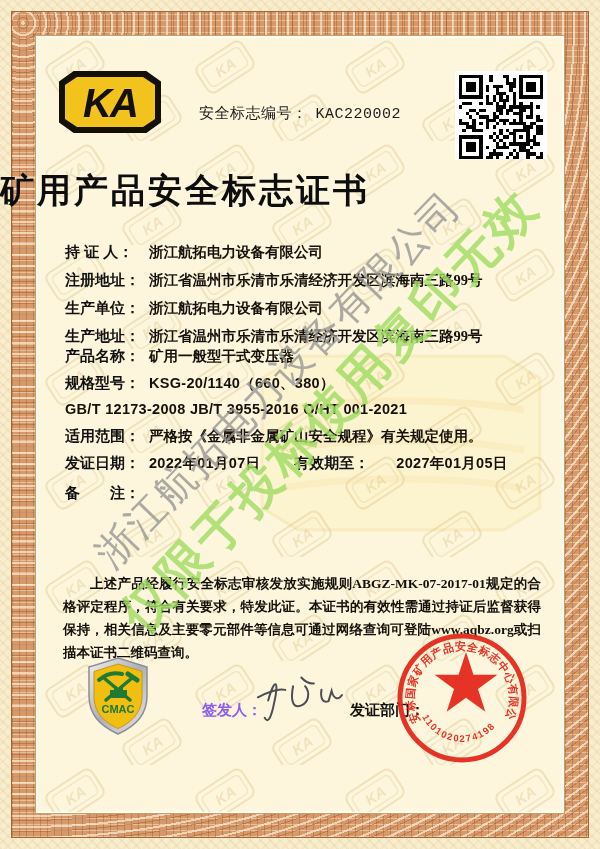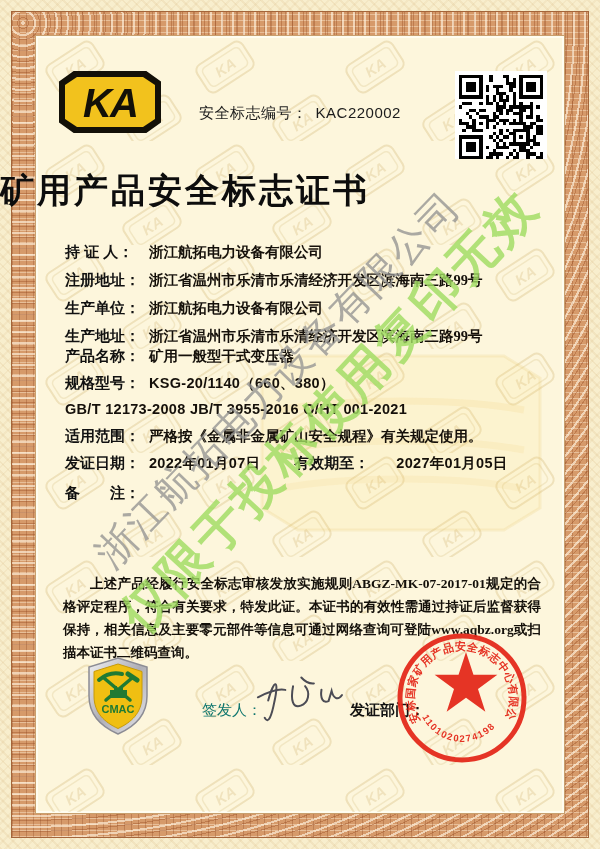--- a/index.html
+++ b/index.html
@@ -17,39 +17,39 @@
       repeating-linear-gradient(0deg, rgba(255,236,210,.45) 0 1px, transparent 1px 6px);}
   .body-panel{position:absolute;inset:35px;background:#fdf6dc;border:1px solid #c8a06e;
     box-shadow:inset 0 0 0 2px #fffdf0;}
   .deco{position:absolute;pointer-events:none;}
   .layer-tiles{inset:37px;z-index:1;}
   .layer-center{left:258px;top:350px;z-index:1;opacity:.5;}
   .content{position:absolute;inset:0;z-index:5;}
   
   .ka-logo{position:absolute;left:58px;top:70px;width:104px;height:64px;}
   .cert-no{position:absolute;left:0;right:0;top:104px;text-align:center;
-    font-family:Liberation Sans, sans-serif;font-size:15px;color:#1c1c1c;letter-spacing:.5px;}
+    font-family:Liberation Mono, monospace;font-size:15px;color:#1c1c1c;letter-spacing:.5px;}
   .qr-wrap{position:absolute;left:455px;top:71px;width:92px;height:88px;background:#fff;}
   .qr-wrap svg{position:absolute;left:4px;top:4px;}
   .title{position:absolute;left:0;right:0;top:168px;text-align:left;
     font-family:"Liberation Serif", serif;font-weight:900;font-size:34px;color:#0d0d0d;letter-spacing:3px;}
   
   .row{position:absolute;left:65px;display:flex;align-items:center;white-space:nowrap;}
   .flabel{flex:none;width:84px;font-weight:700;font-size:15px;color:#111;}
   .flabel.wide{width:auto;margin-right:9px;}
   .fvalue{font-family:"Liberation Serif", serif;font-weight:600;font-size:14.5px;color:#15100a;}
   .fvalue.num{font-family:"Liberation Sans", sans-serif;font-weight:700;font-size:14.5px;letter-spacing:.3px;}
   .gap1{display:inline-block;width:34px;}
   
   .statement{position:absolute;left:63px;top:572px;width:478px;
     font-family:"Liberation Serif", serif;font-weight:700;font-size:13.5px;line-height:23px;
     color:#14100a;text-indent:2em;text-align:justify;}
   
   .cmac{position:absolute;left:84px;top:656px;}
-  .sign-label{position:absolute;left:202px;top:701px;font-weight:400;font-size:15px;color:#0f766e;}
+  .sign-label{position:absolute;left:202px;top:701px;font-weight:700;font-size:15px;color:#8b5cf6;}
   .dept-label{position:absolute;left:350px;top:701px;font-weight:700;font-size:15px;color:#111;}
   .signature{position:absolute;left:248px;top:668px;transform:rotate(-5deg);}
   .seal{position:absolute;left:392px;top:628px;z-index:6;opacity:.93;}
   .seal-date{position:absolute;left:405px;top:703px;z-index:7;font-weight:700;font-size:14.5px;color:#0c0c0c;letter-spacing:.5px;}
   
   .wm{position:absolute;pointer-events:none;white-space:nowrap;font-family:"Liberation Serif", serif;}
   .wm-gray{z-index:8;left:8px;top:352px;width:540px;text-align:center;
     transform:rotate(-46deg);font-size:40px;letter-spacing:2px;color:rgba(148,148,146,.78);}
   .wm-green{z-index:9;left:40px;top:382px;width:570px;text-align:center;
     transform:rotate(-47deg);font-size:50px;font-weight:700;letter-spacing:3px;color:rgba(160,220,98,.82);}

